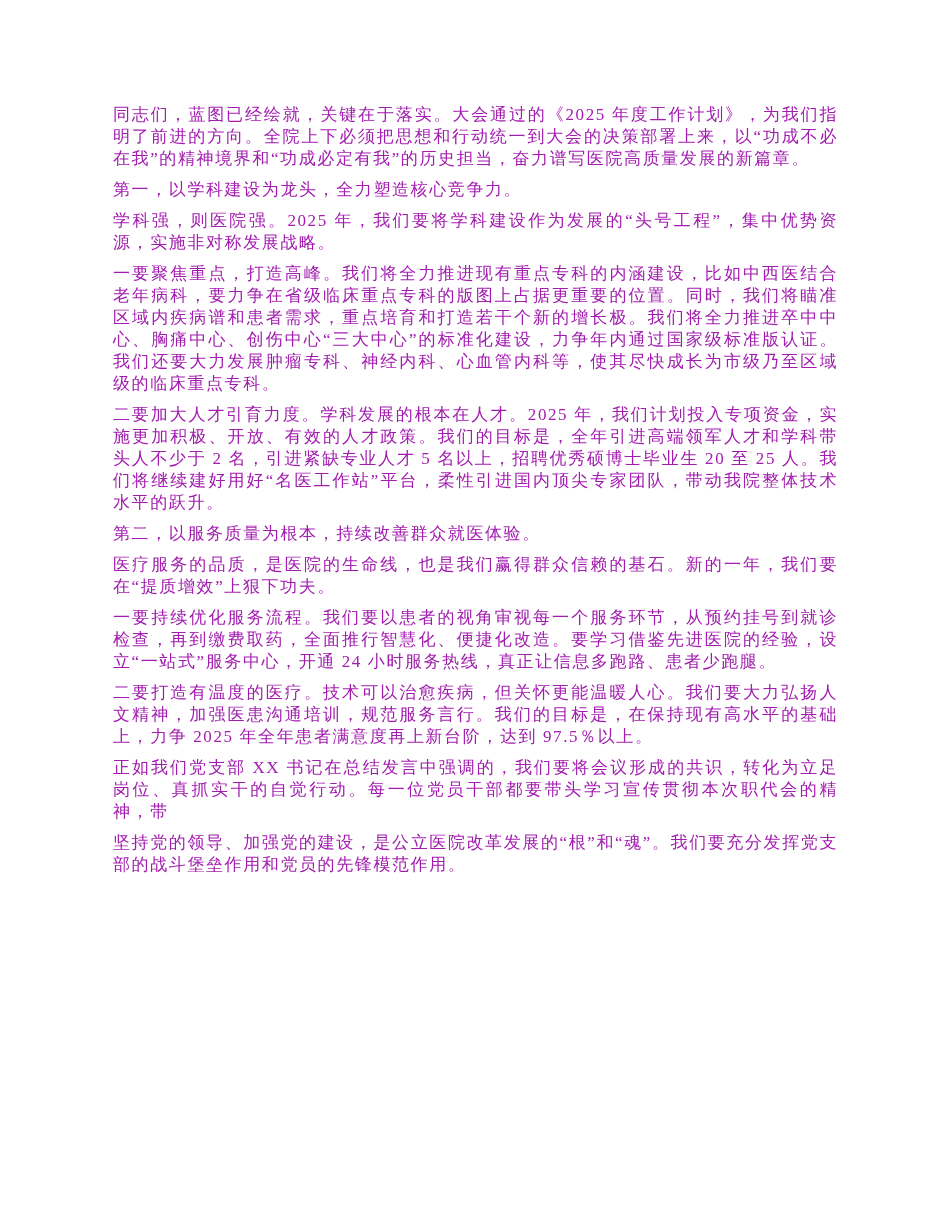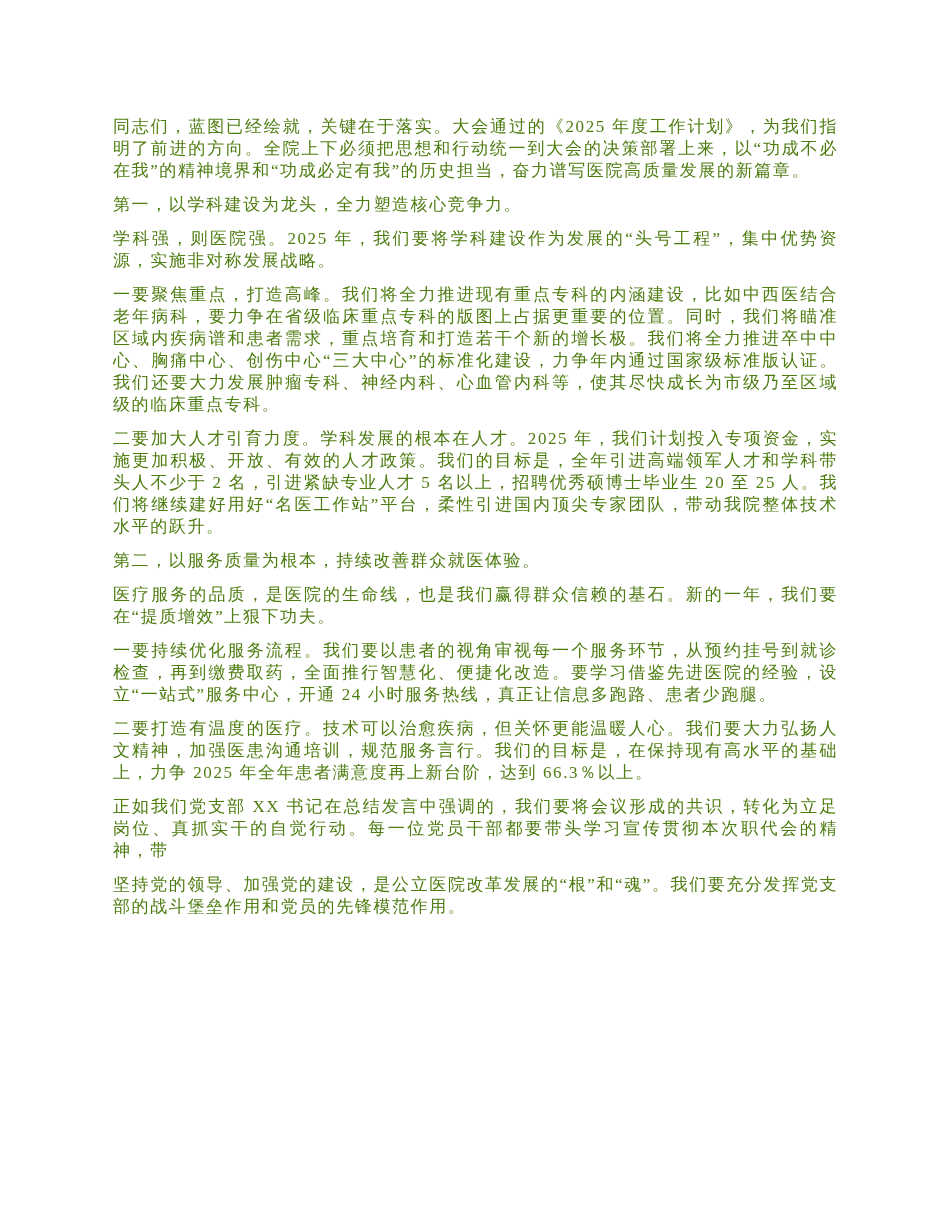--- a/index.html
+++ b/index.html
@@ -12,36 +12,36 @@
     width: 950px;
     height: 1230px;
     background: #ffffff;
     box-sizing: border-box;
     padding: 104px 112px 0 113px;
     overflow: hidden;
     font-family: "Liberation Serif", "DejaVu Serif", serif;
     color: #000000;
   }
   .page p {
-    margin: 12px 0 9px 0;
+    margin: 0 0 9px 0;
     font-size: 17px;
     line-height: 22px;
     letter-spacing: 1.6px;
     text-align: justify;
-    color: #4d7c0f;
+    color: #a21caf;
   }
 </style>
 </head>
 <body>
 
 <div class="page">
   <p>同志们，蓝图已经绘就，关键在于落实。大会通过的《2025 年度工作计划》，为我们指明了前进的方向。全院上下必须把思想和行动统一到大会的决策部署上来，以“功成不必在我”的精神境界和“功成必定有我”的历史担当，奋力谱写医院高质量发展的新篇章。</p>
   <p>第一，以学科建设为龙头，全力塑造核心竞争力。</p>
   <p>学科强，则医院强。2025 年，我们要将学科建设作为发展的“头号工程”，集中优势资源，实施非对称发展战略。</p>
   <p>一要聚焦重点，打造高峰。我们将全力推进现有重点专科的内涵建设，比如中西医结合老年病科，要力争在省级临床重点专科的版图上占据更重要的位置。同时，我们将瞄准区域内疾病谱和患者需求，重点培育和打造若干个新的增长极。我们将全力推进卒中中心、胸痛中心、创伤中心“三大中心”的标准化建设，力争年内通过国家级标准版认证。我们还要大力发展肿瘤专科、神经内科、心血管内科等，使其尽快成长为市级乃至区域级的临床重点专科。</p>
   <p>二要加大人才引育力度。学科发展的根本在人才。2025 年，我们计划投入专项资金，实施更加积极、开放、有效的人才政策。我们的目标是，全年引进高端领军人才和学科带头人不少于 2 名，引进紧缺专业人才 5 名以上，招聘优秀硕博士毕业生 20 至 25 人。我们将继续建好用好“名医工作站”平台，柔性引进国内顶尖专家团队，带动我院整体技术水平的跃升。</p>
   <p>第二，以服务质量为根本，持续改善群众就医体验。</p>
   <p>医疗服务的品质，是医院的生命线，也是我们赢得群众信赖的基石。新的一年，我们要在“提质增效”上狠下功夫。</p>
   <p>一要持续优化服务流程。我们要以患者的视角审视每一个服务环节，从预约挂号到就诊检查，再到缴费取药，全面推行智慧化、便捷化改造。要学习借鉴先进医院的经验，设立“一站式”服务中心，开通 24 小时服务热线，真正让信息多跑路、患者少跑腿。</p>
-  <p>二要打造有温度的医疗。技术可以治愈疾病，但关怀更能温暖人心。我们要大力弘扬人文精神，加强医患沟通培训，规范服务言行。我们的目标是，在保持现有高水平的基础上，力争 2025 年全年患者满意度再上新台阶，达到 66.3％以上。</p>
+  <p>二要打造有温度的医疗。技术可以治愈疾病，但关怀更能温暖人心。我们要大力弘扬人文精神，加强医患沟通培训，规范服务言行。我们的目标是，在保持现有高水平的基础上，力争 2025 年全年患者满意度再上新台阶，达到 97.5％以上。</p>
   <p>正如我们党支部 XX 书记在总结发言中强调的，我们要将会议形成的共识，转化为立足岗位、真抓实干的自觉行动。每一位党员干部都要带头学习宣传贯彻本次职代会的精神，带</p>
   <p>坚持党的领导、加强党的建设，是公立医院改革发展的“根”和“魂”。我们要充分发挥党支部的战斗堡垒作用和党员的先锋模范作用。</p>
 </div>
 
 </body></html>

